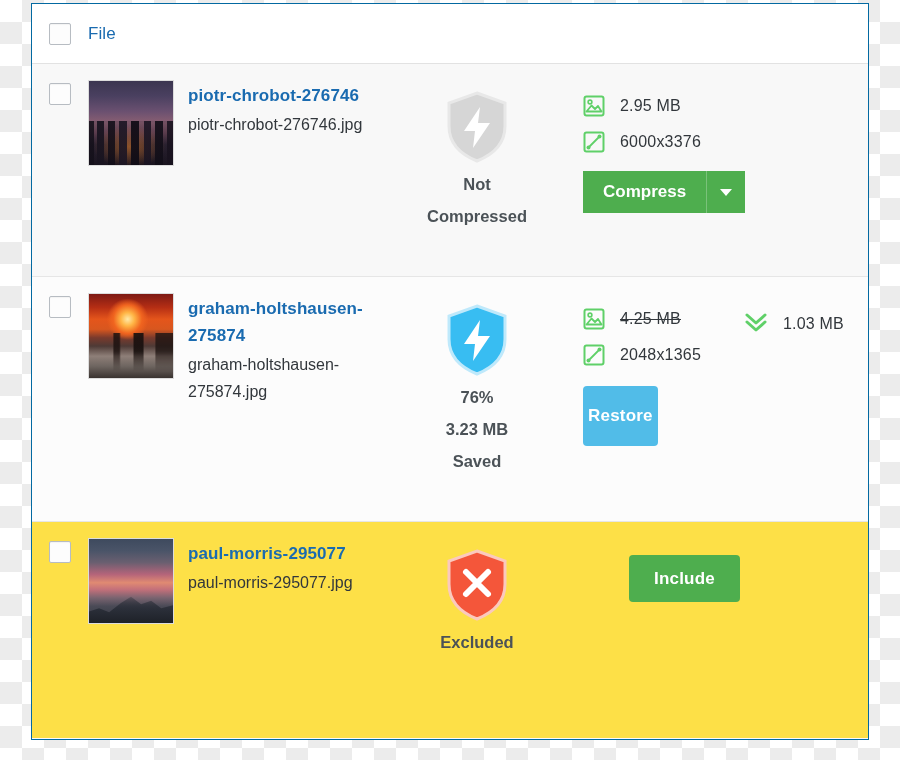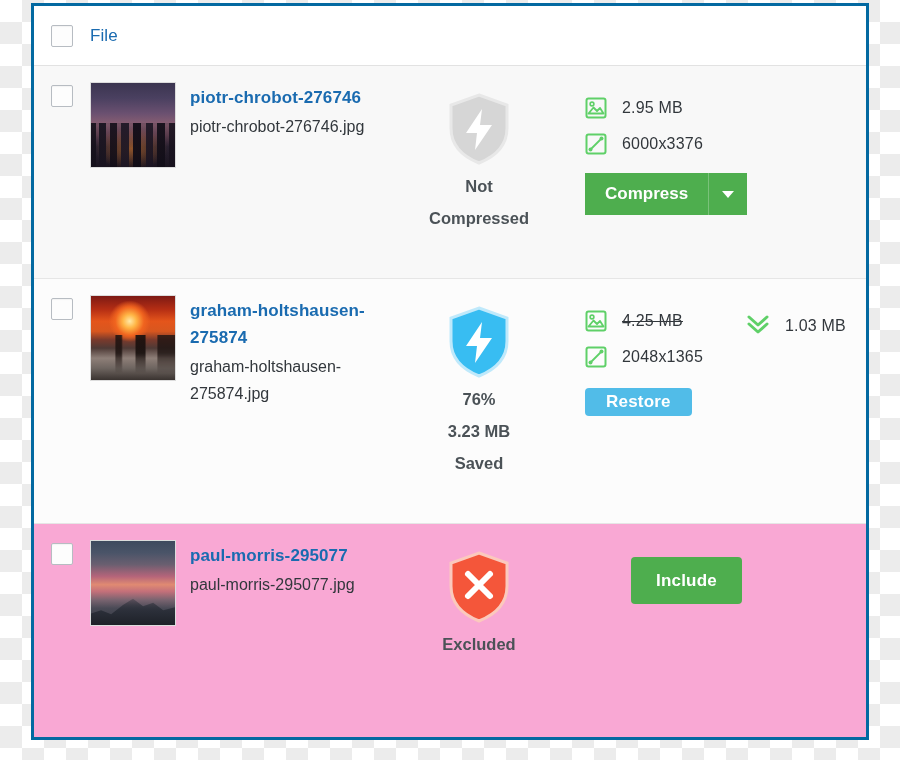--- a/index.html
+++ b/index.html
@@ -17,21 +17,21 @@
     background-position: 0 0, 22px 22px;
   }
 
   .panel {
     position: absolute;
     left: 31px;
     top: 3px;
     width: 838px;
     height: 737px;
     background: #fafafa;
-    border: 3px solid #0369a1;
+    border: 1px solid #0369a1;
     box-sizing: border-box;
     overflow: hidden;
   }
 
   
   .thead {
     height: 60px;
     background: #ffffff;
     border-bottom: 1px solid #e2e2e2;
     display: flex;
@@ -58,21 +58,21 @@
   
   .row {
     display: flex;
     align-items: flex-start;
     border-bottom: 1px solid #e6e6e6;
     box-sizing: border-box;
     position: relative;
   }
   .row-1 { height: 213px; background: #f8f8f8; }
   .row-2 { height: 245px; background: #fcfcfc; }
-  .row-3 { height: 216px; background: #f9a8d4; border-bottom: none; }
+  .row-3 { height: 216px; background: #fde047; border-bottom: none; }
 
   .row .cb-cell { padding-top: 19px; }
 
   
   .file-col {
     width: 300px;
     padding-top: 16px;
     position: relative;
   }
   .thumb {
@@ -244,22 +244,22 @@
     border: none; cursor: pointer;
   }
   .caret-tri {
     width: 0; height: 0;
     border-left: 6px solid transparent;
     border-right: 6px solid transparent;
     border-top: 7px solid #ffffff;
   }
   .btn-restore {
     background: #51bce8;
-    height: 28px;
-    padding: 0 21px;
+    height: 60px;
+    padding: 0 5px;
     margin-top: 10px;
     display: inline-flex; align-items: center;
   }
   .btn-include {
     background: #4eae4e;
     height: 47px;
     padding: 0 25px;
     margin-top: 6px;
     display: inline-flex; align-items: center; margin-left: 46px;
   }

